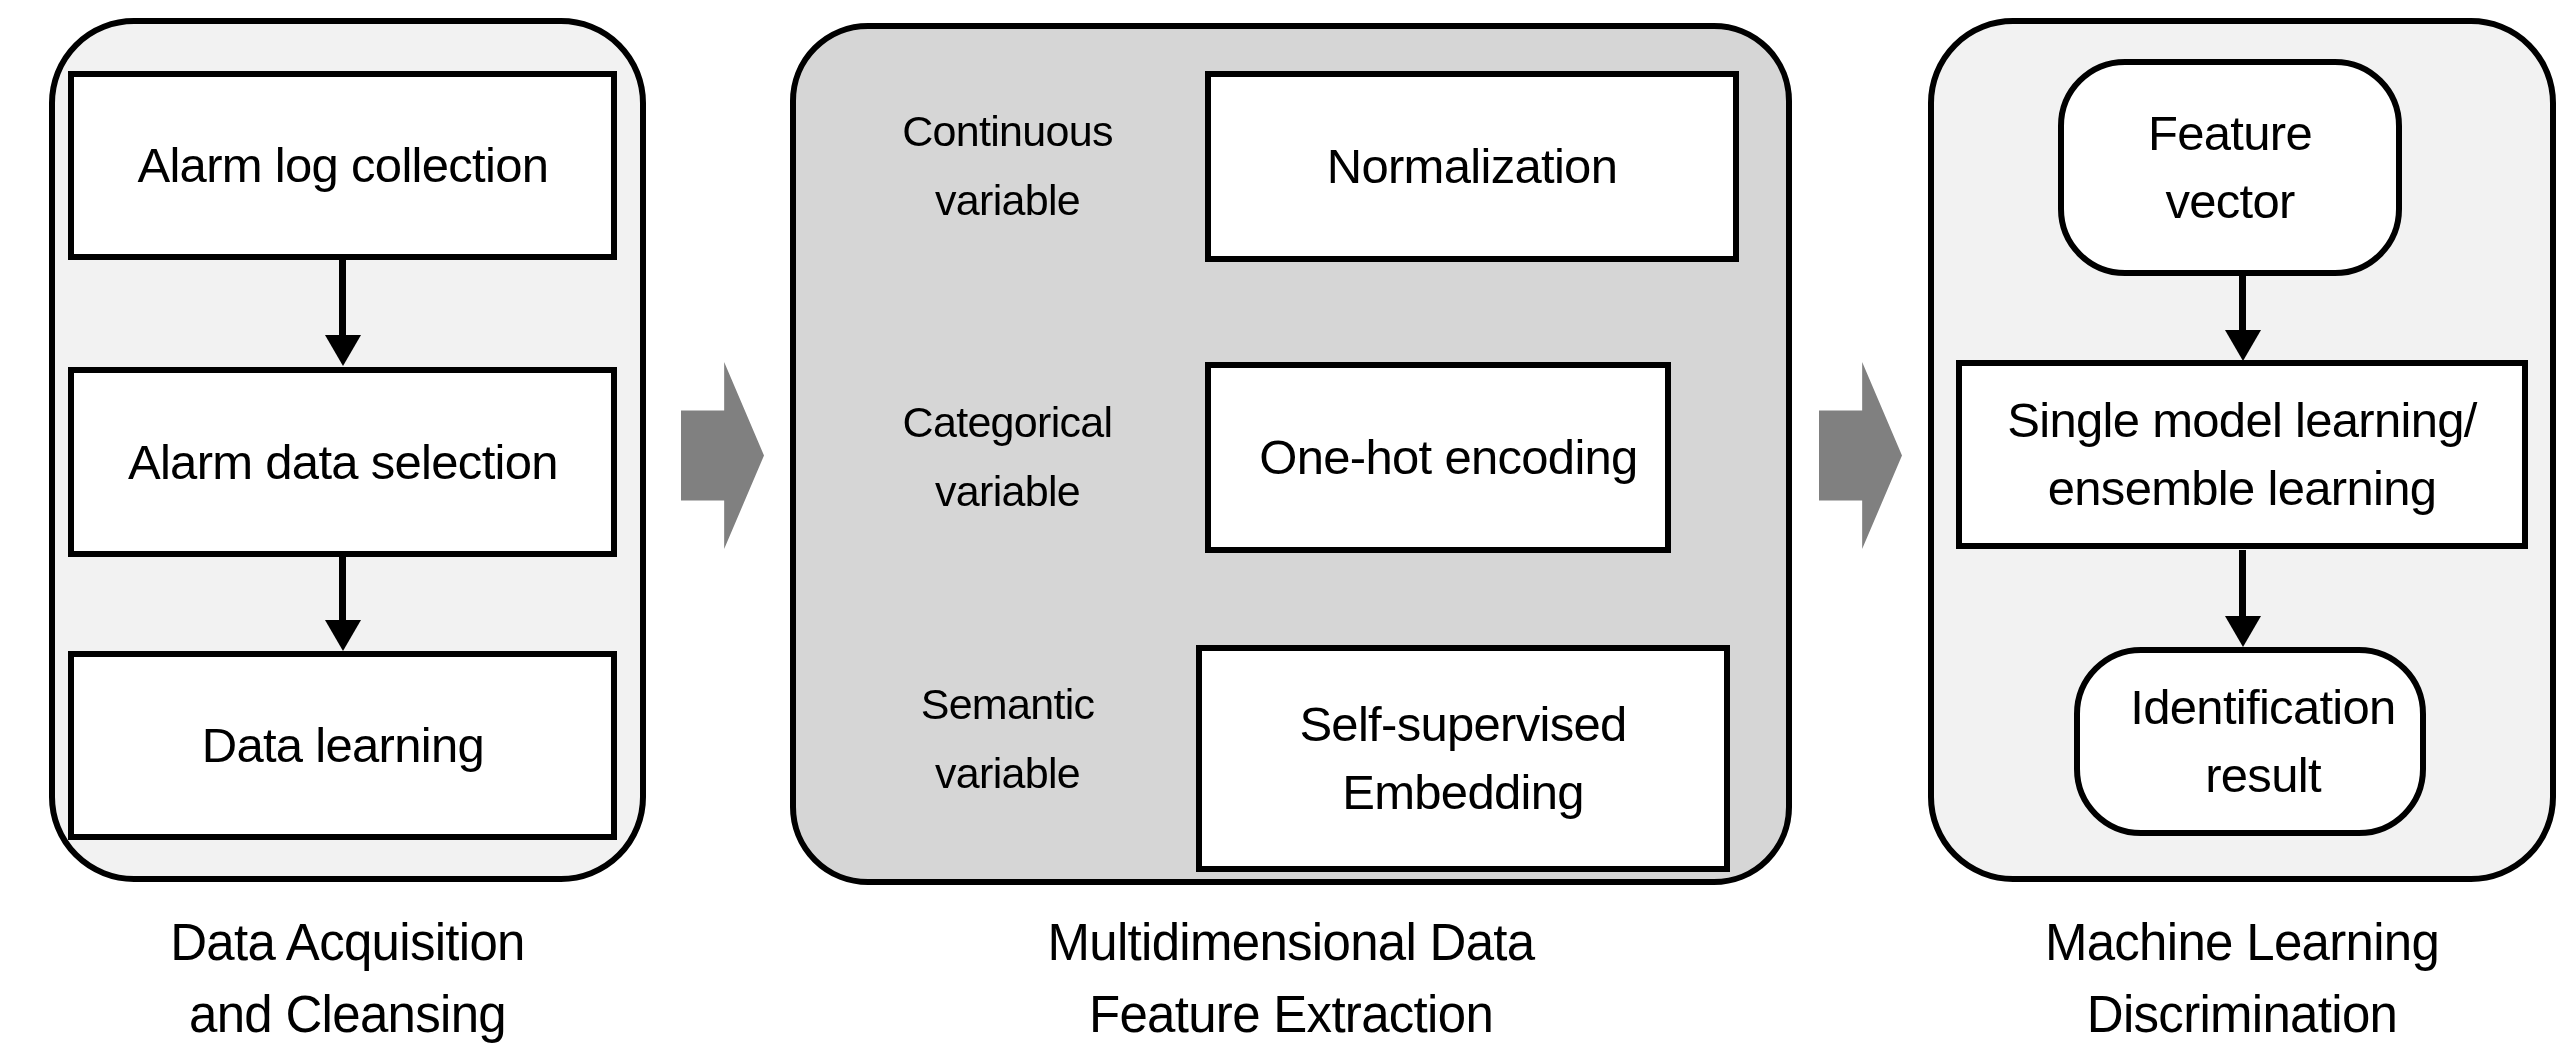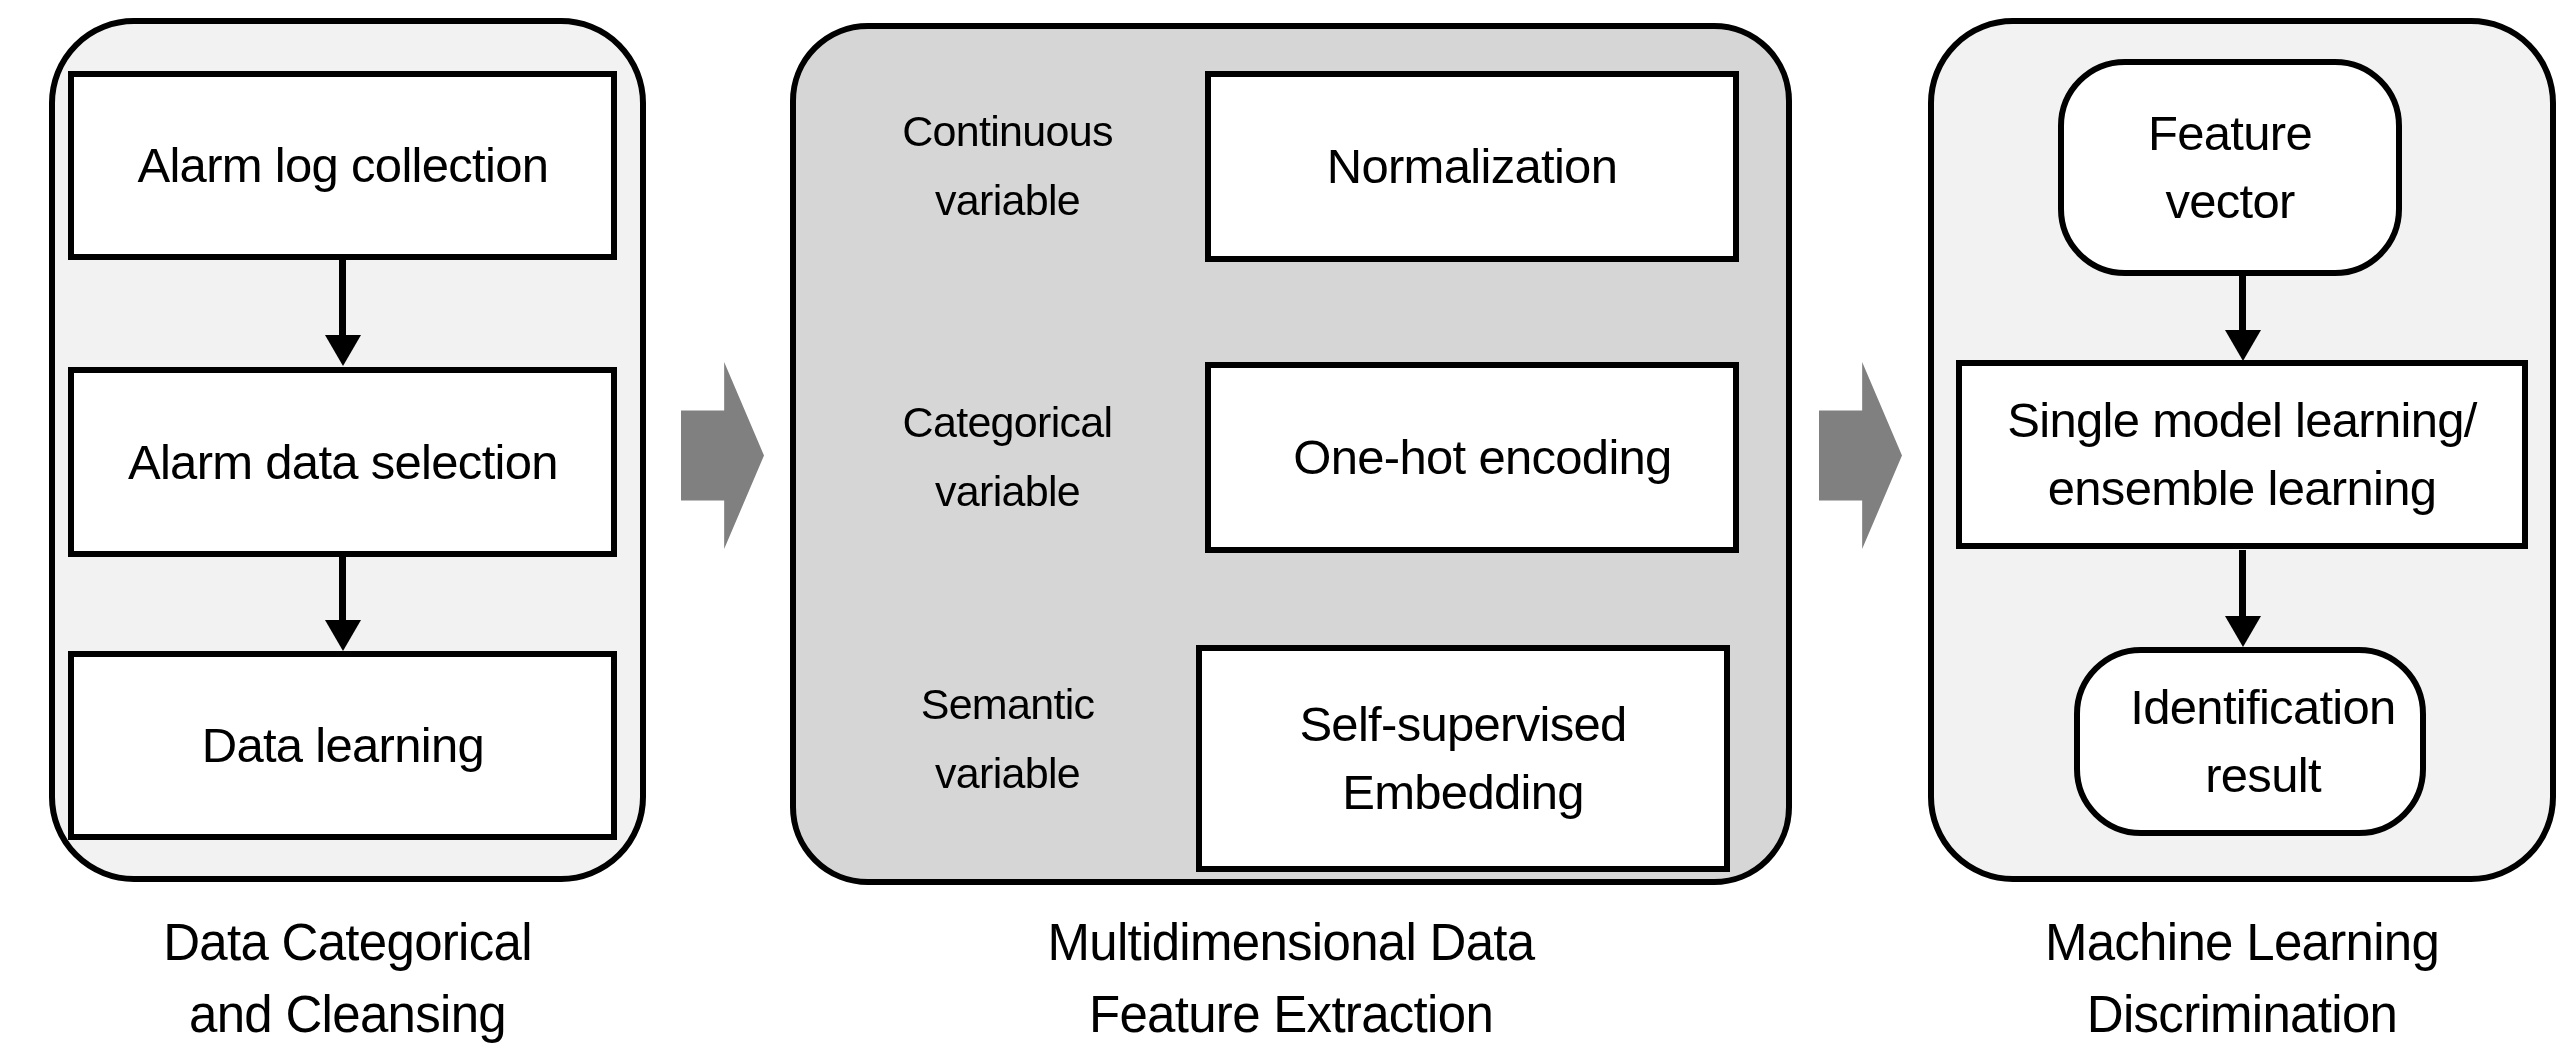--- a/index.html
+++ b/index.html
@@ -47,34 +47,34 @@
       <div class="shaft"></div>
         <div class="head"></div>
     </div>
     <div class="node" style="left:13.4px;top:343px;width:549px;height:190px;">Alarm data selection</div>
     <div class="varrow" style="left:269px;top:533px;height:94px;">
       <div class="shaft"></div>
         <div class="head"></div>
     </div>
     <div class="node" style="left:13.4px;top:627px;width:549px;height:189px;">Data learning</div>
   </div>
-  <div class="caption" style="left:49px;top:907px;width:597px;">Data Categorical
+  <div class="caption" style="left:49px;top:907px;width:597px;">Data Acquisition
 and Cleansing</div>
 
   <div class="block-arrow" style="left:681px;top:362px;width:83px;height:187px;"></div>
 
   <div class="panel mid" style="left:790px;top:22.6px;width:1002px;height:862px;">
 
     <div class="rowlabel" style="left:17px;top:42px;width:389px;height:191px;">Continuous
 variable</div>
     <div class="node" style="left:409px;top:42px;width:534px;height:191px;">Normalization</div>
 
     <div class="rowlabel" style="left:17px;top:333px;width:389px;height:191px;">Categorical
 variable</div>
-    <div class="node" style="left:409px;top:333px;width:534px;height:191px;padding-left:21px;">One-hot encoding</div>
+    <div class="node" style="left:409px;top:333px;width:466px;height:191px;padding-left:21px;">One-hot encoding</div>
 
     <div class="rowlabel" style="left:17px;top:616px;width:389px;height:189px;">Semantic
 variable</div>
     <div class="node" style="left:400px;top:616px;width:534px;height:227px;">Self-supervised
 Embedding</div>
   </div>
   <div class="caption" style="left:790px;top:907px;width:1002px;">Multidimensional Data
 Feature Extraction</div>
 
   <div class="block-arrow" style="left:1819px;top:362px;width:83px;height:187px;"></div>

